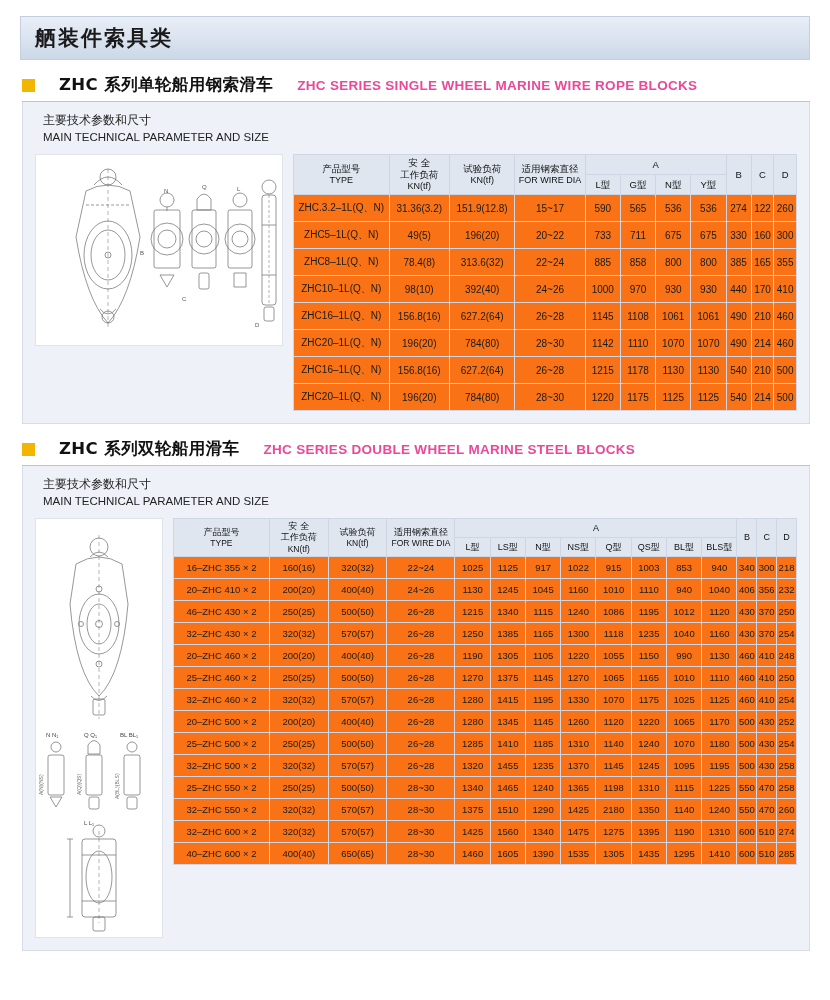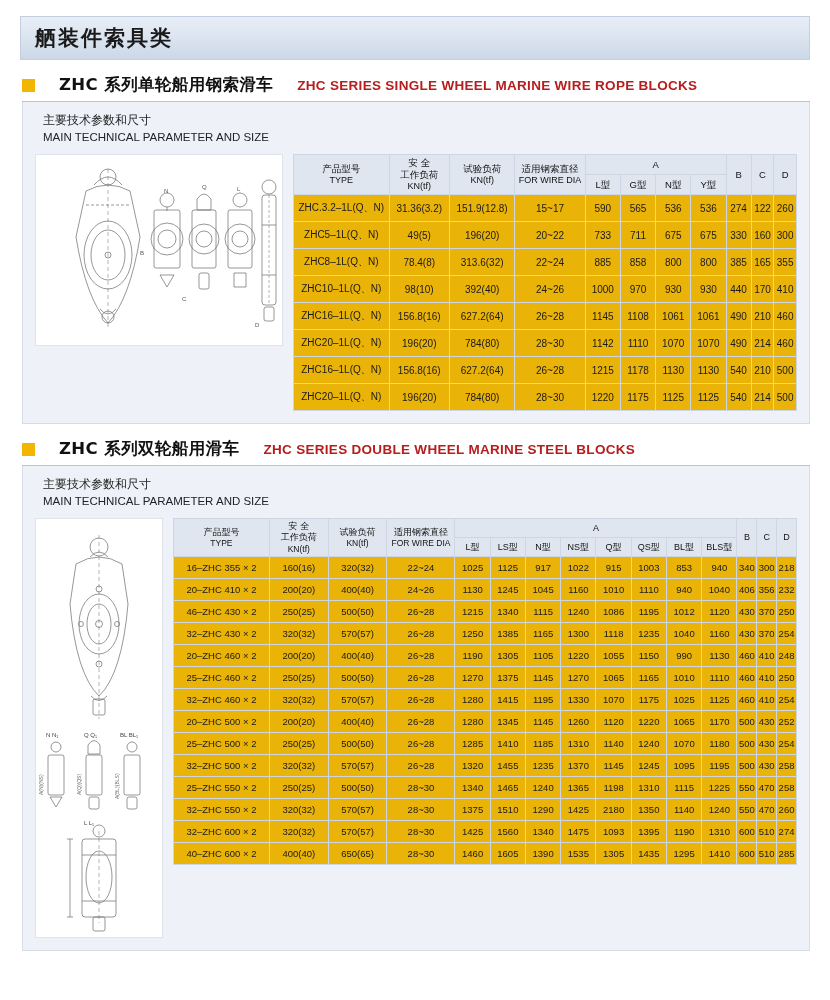--- a/index.html
+++ b/index.html
@@ -55,21 +55,21 @@
   .sec-cn {
     font-size: 16.5px;
     font-weight: bold;
     color: #111;
     font-family: "DejaVu Sans", sans-serif;
     letter-spacing: 0.4px;
   }
   .sec-en {
     font-size: 13.5px;
     font-weight: bold;
-    color: #b91c1c;
+    color: #ec4899;
     letter-spacing: 0.3px;
   }
   .sec-rule {
     margin: 5px 20px 0 22px;
     border-bottom: 1px solid #b9c4d4;
   }
 
   
   .panel {
     margin: 0 20px 0 22px;
@@ -93,21 +93,21 @@
     border: 1px solid #dfe4ec;
     flex: 0 0 auto;
     position: relative;
   }
   .figure.fig1 { width: 248px; height: 192px; }
   .figure.fig2 { width: 128px; height: 420px; }
 
   
   table.dt {
     border-collapse: collapse;
-    background: #eab308;
+    background: #f97316;
     width: 100%;
     table-layout: fixed;
   }
   table.dt th, table.dt td {
     border: 1px solid #cdd6e2;
     text-align: center;
     color: #1a1a1a;
   }
   table.dt thead th {
     background: #dfe6f0;
@@ -709,21 +709,21 @@
             </tr>
             <tr>
               <td>32–ZHC 600 × 2</td>
               <td>320(32)</td>
               <td>570(57)</td>
               <td>28~30</td>
               <td>1425</td>
               <td>1560</td>
               <td>1340</td>
               <td>1475</td>
-              <td>1093</td>
+              <td>1275</td>
               <td>1395</td>
               <td>1190</td>
               <td>1310</td>
               <td>600</td>
               <td>510</td>
               <td>274</td>
             </tr>
             <tr>
               <td>40–ZHC 600 × 2</td>
               <td>400(40)</td>

